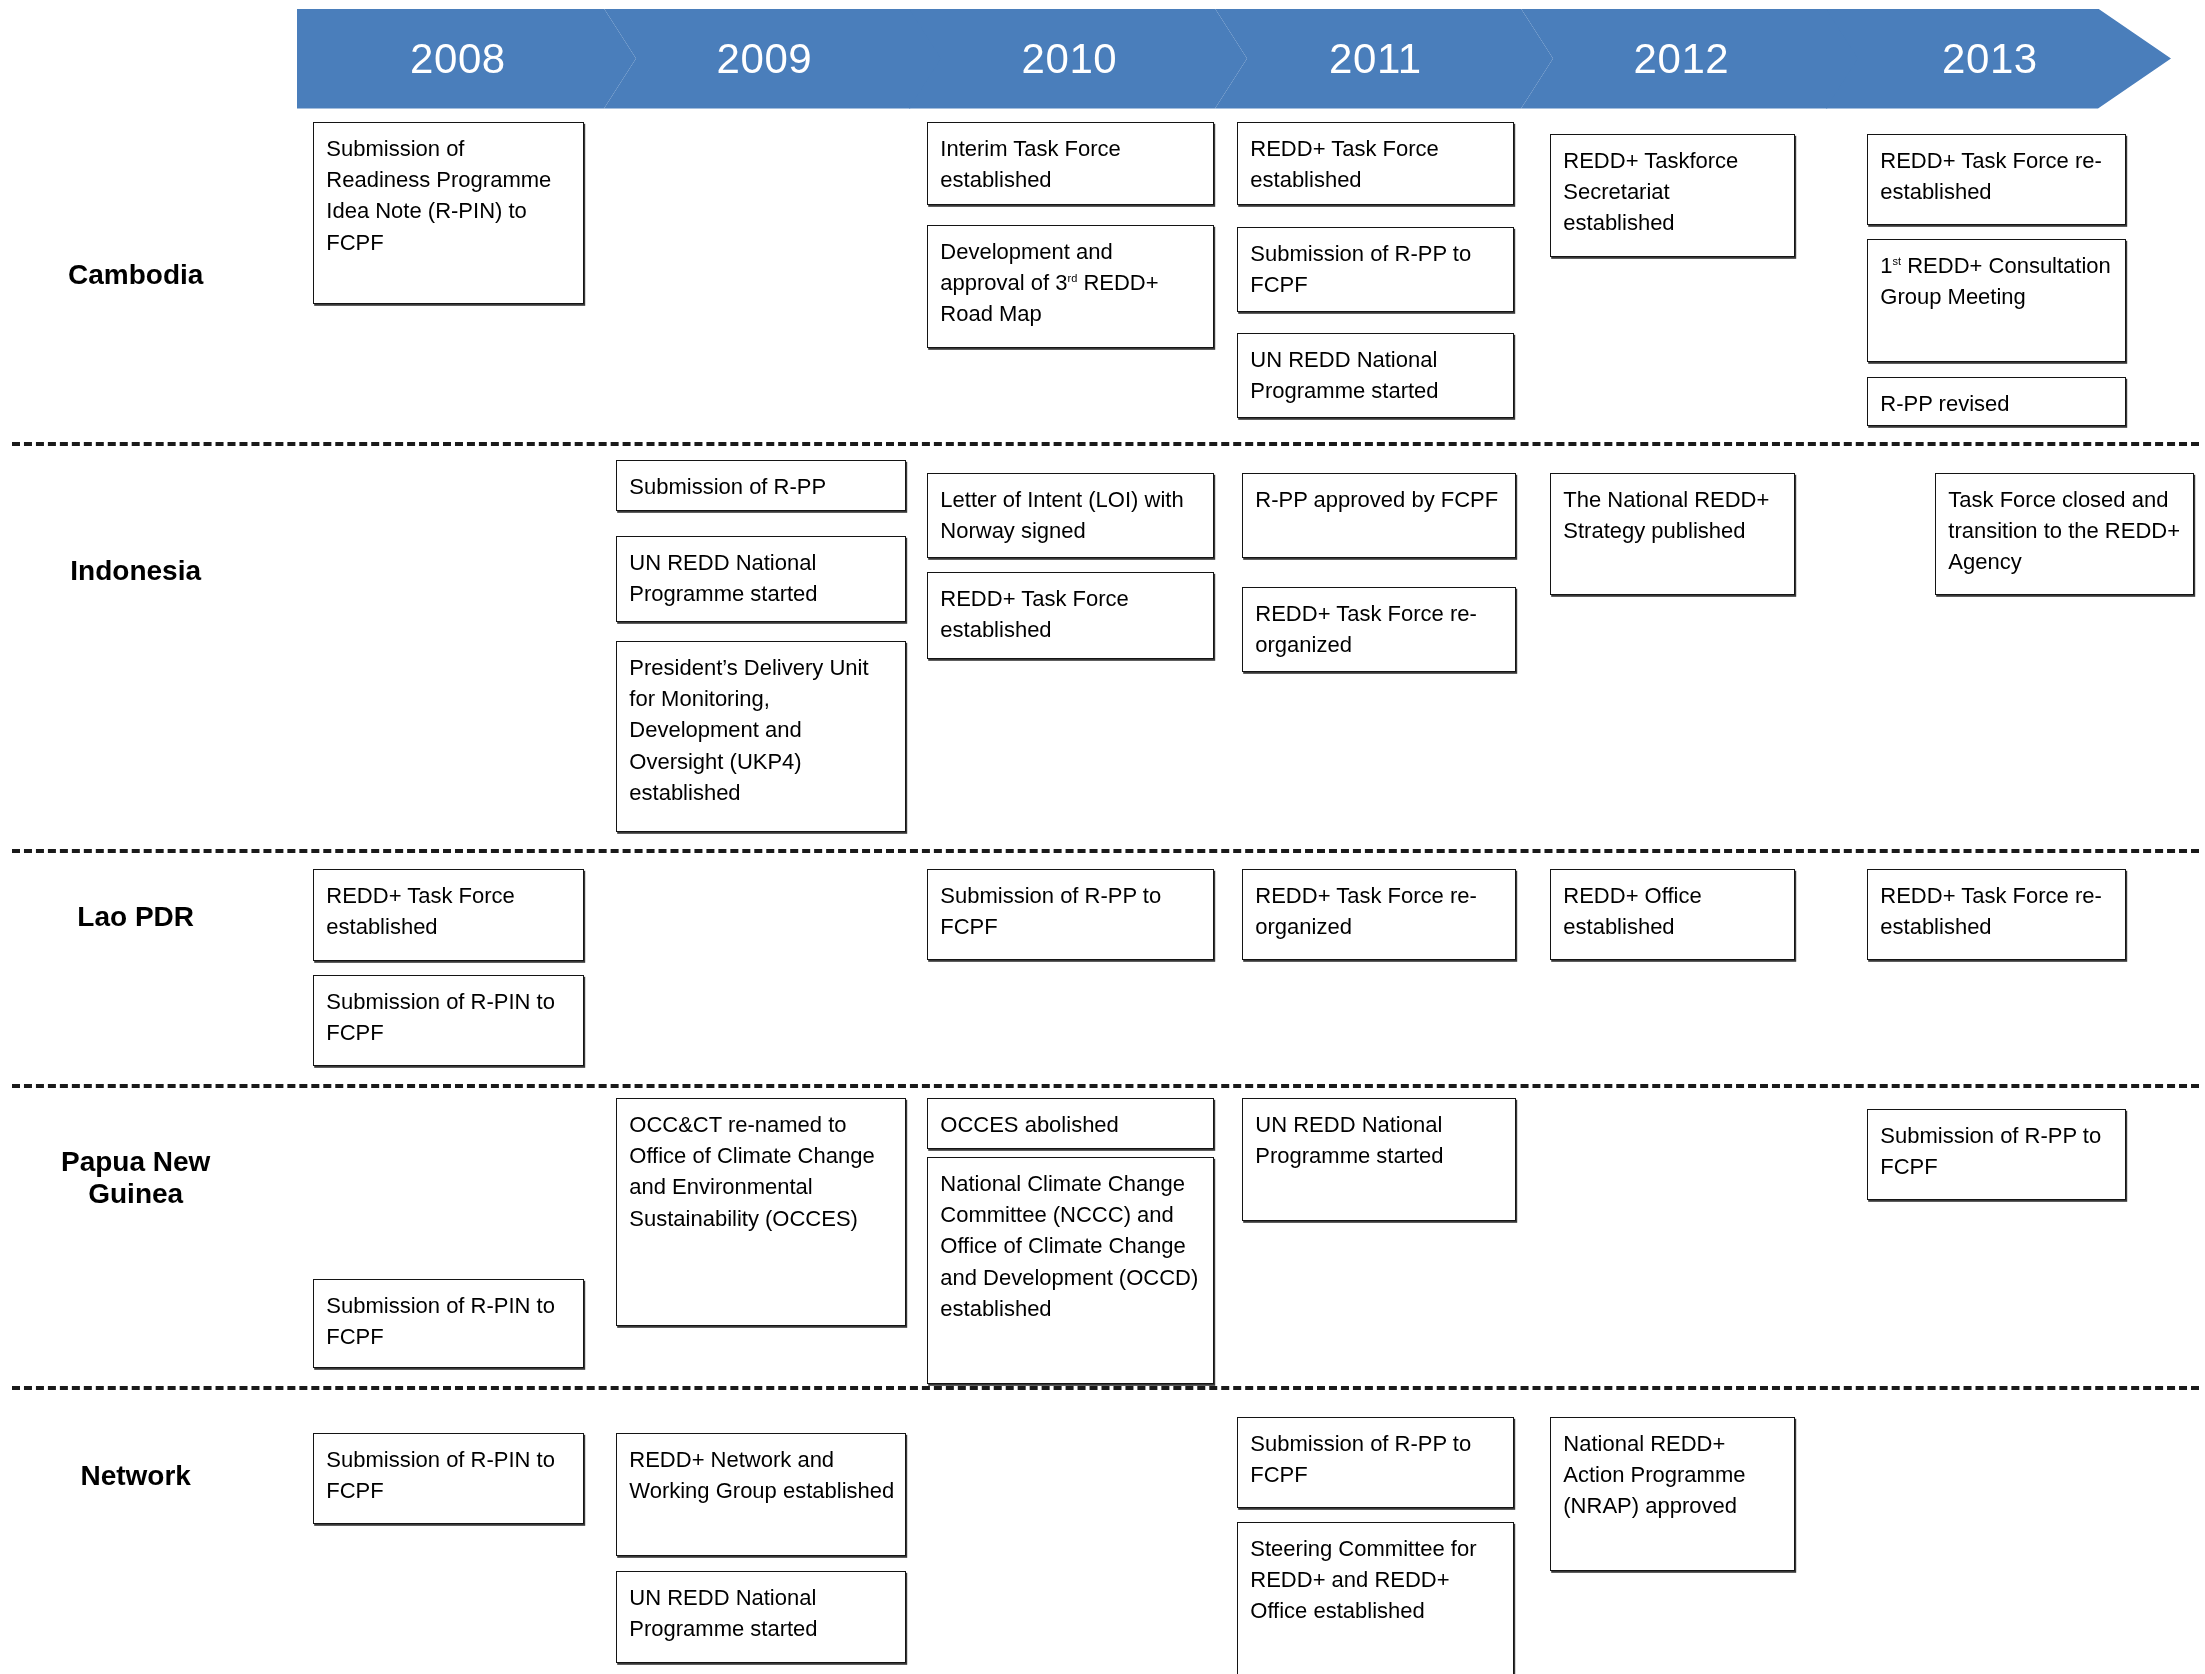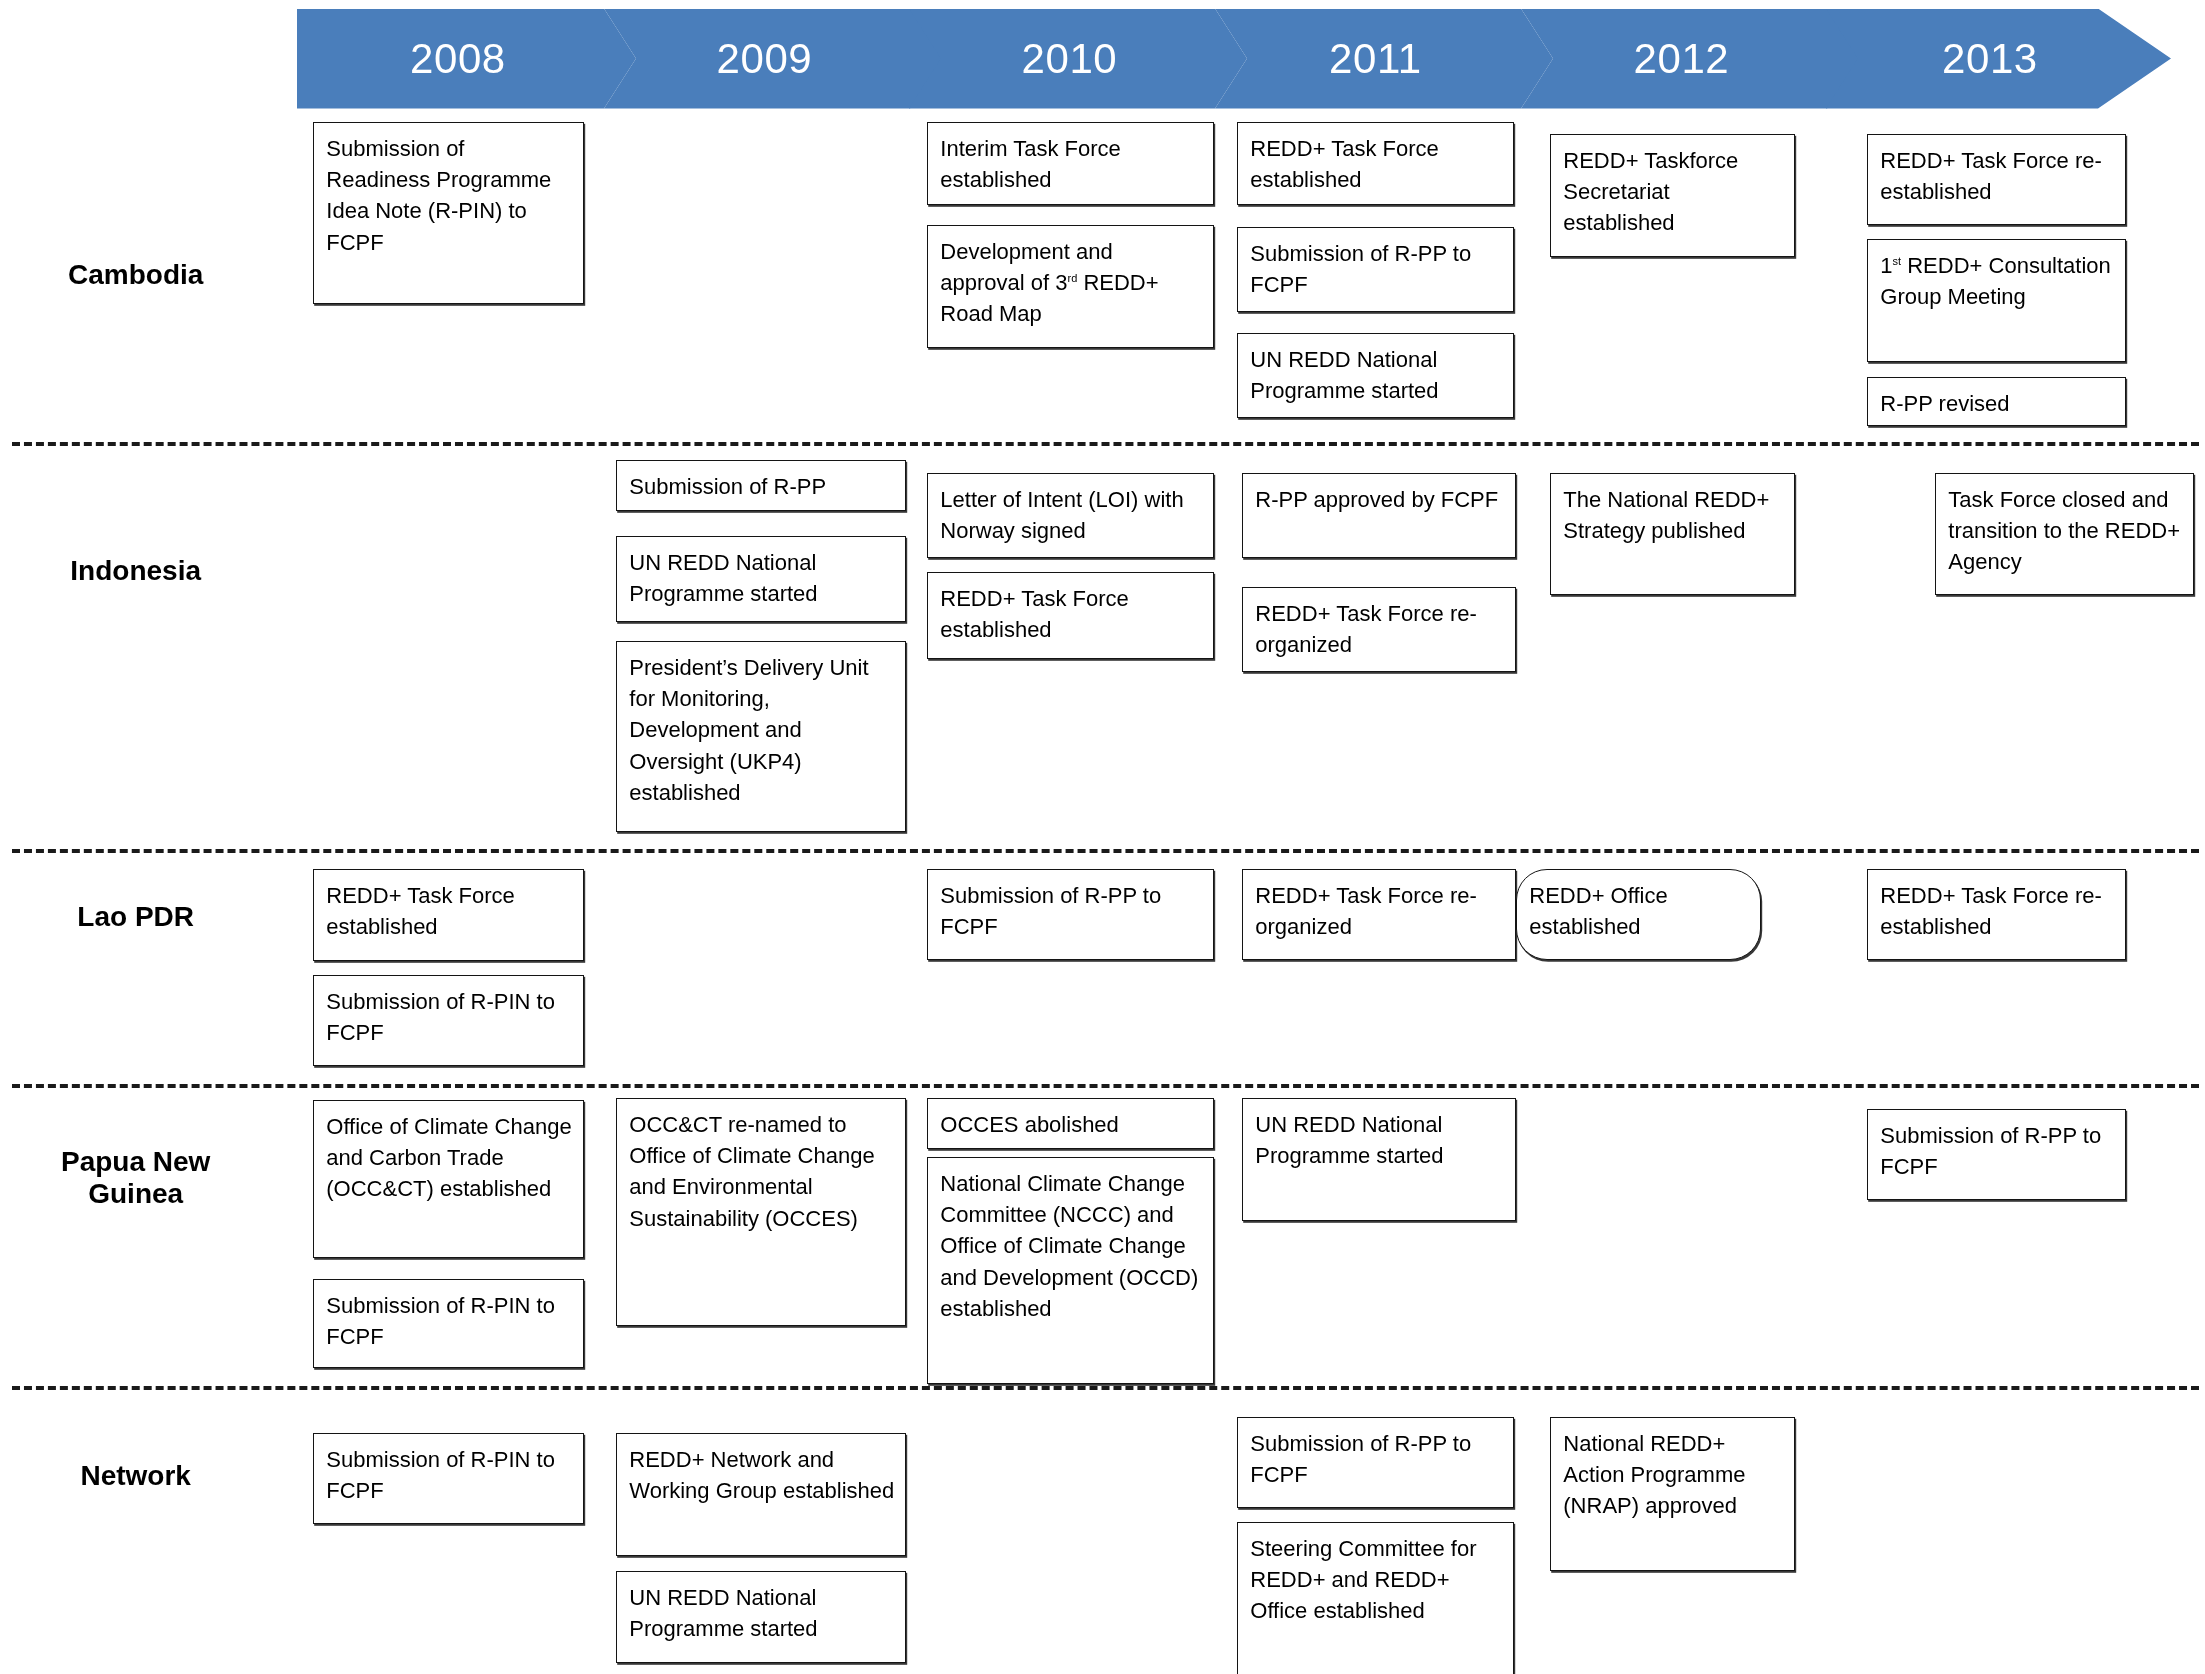--- a/index.html
+++ b/index.html
@@ -131,25 +131,24 @@
 
   <div class="box" style="left:1935px;top:473px;width:259px;height:122px;">Task Force closed and transition to the REDD+ Agency</div>
 
   <div class="box" style="left:313px;top:869px;width:271px;height:92px;">REDD+ Task Force established</div>
   <div class="box" style="left:313px;top:975px;width:271px;height:91px;">Submission of R-PIN to FCPF</div>
 
   <div class="box" style="left:927px;top:869px;width:287px;height:91px;">Submission of  R-PP to FCPF</div>
 
   <div class="box" style="left:1242px;top:869px;width:274px;height:91px;">REDD+ Task Force re-organized</div>
 
-  <div class="box" style="left:1516px;top:869px;width:245px;height:91px;border-radius:31px;">REDD+ Office established</div>
+  <div class="box" style="left:1550px;top:869px;width:245px;height:91px;">REDD+ Office established</div>
 
   <div class="box" style="left:1867px;top:869px;width:259px;height:91px;">REDD+ Task Force re-established</div>
 
-  <div class="box" style="left:313px;top:1100px;width:271px;height:158px;">Office of Climate Change and Carbon Trade (OCC&amp;CT) established</div>
   <div class="box" style="left:313px;top:1279px;width:271px;height:89px;">Submission of R-PIN to FCPF</div>
 
   <div class="box" style="left:616px;top:1098px;width:290px;height:228px;">OCC&amp;CT re-named to Office of Climate Change and Environmental Sustainability (OCCES)</div>
 
   <div class="box" style="left:927px;top:1098px;width:287px;height:51px;">OCCES abolished</div>
   <div class="box" style="left:927px;top:1157px;width:287px;height:227px;">National Climate Change Committee (NCCC) and  Office of Climate Change and Development (OCCD) established</div>
 
   <div class="box" style="left:1242px;top:1098px;width:274px;height:123px;">UN REDD National Programme started</div>
 
   <div class="box" style="left:1867px;top:1109px;width:259px;height:91px;">Submission of  R-PP to FCPF</div>

